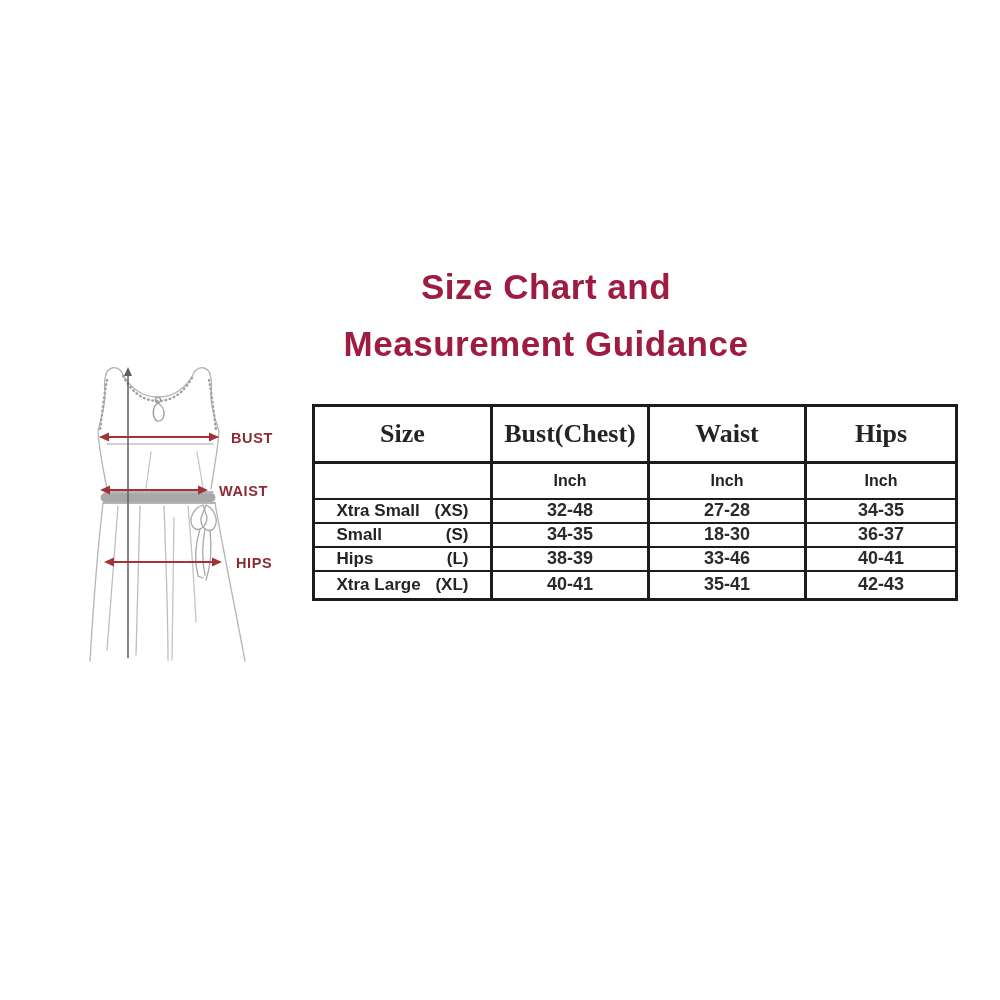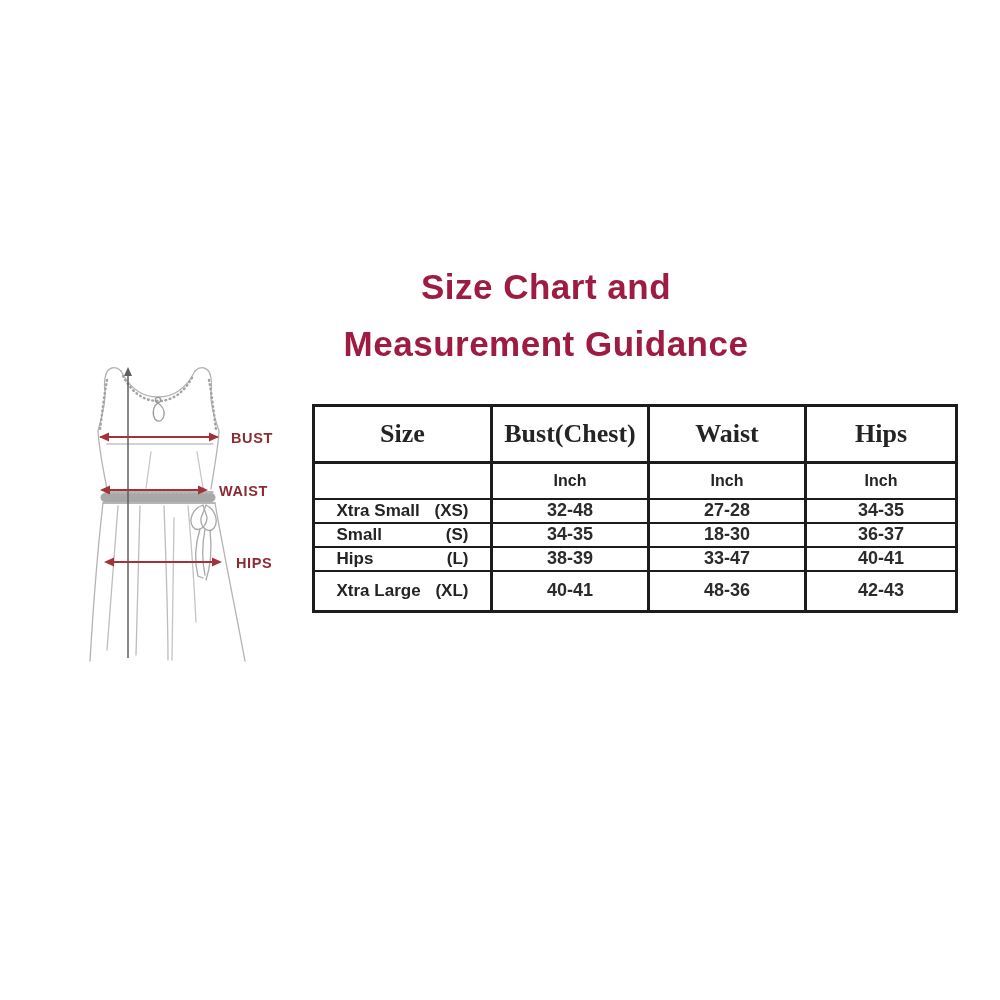--- a/index.html
+++ b/index.html
@@ -176,28 +176,28 @@
     <td>36-37</td>
   </tr>
   <tr class="data-row">
     <td>
       <div class="size-inner">
         <span>Hips</span>
         <span>(L)</span>
       </div>
     </td>
     <td>38-39</td>
-    <td>33-47</td>
+    <td>33-46</td>
     <td>40-41</td>
   </tr>
-  <tr class="data-row" style="height:41px;">
+  <tr class="data-row" style="height:29px;">
     <td>
       <div class="size-inner">
         <span>Xtra Large</span>
         <span>(XL)</span>
       </div>
     </td>
     <td>40-41</td>
-    <td>48-36</td>
+    <td>35-41</td>
     <td>42-43</td>
   </tr>
 </tbody>
   </table>
 
 </body></html>

